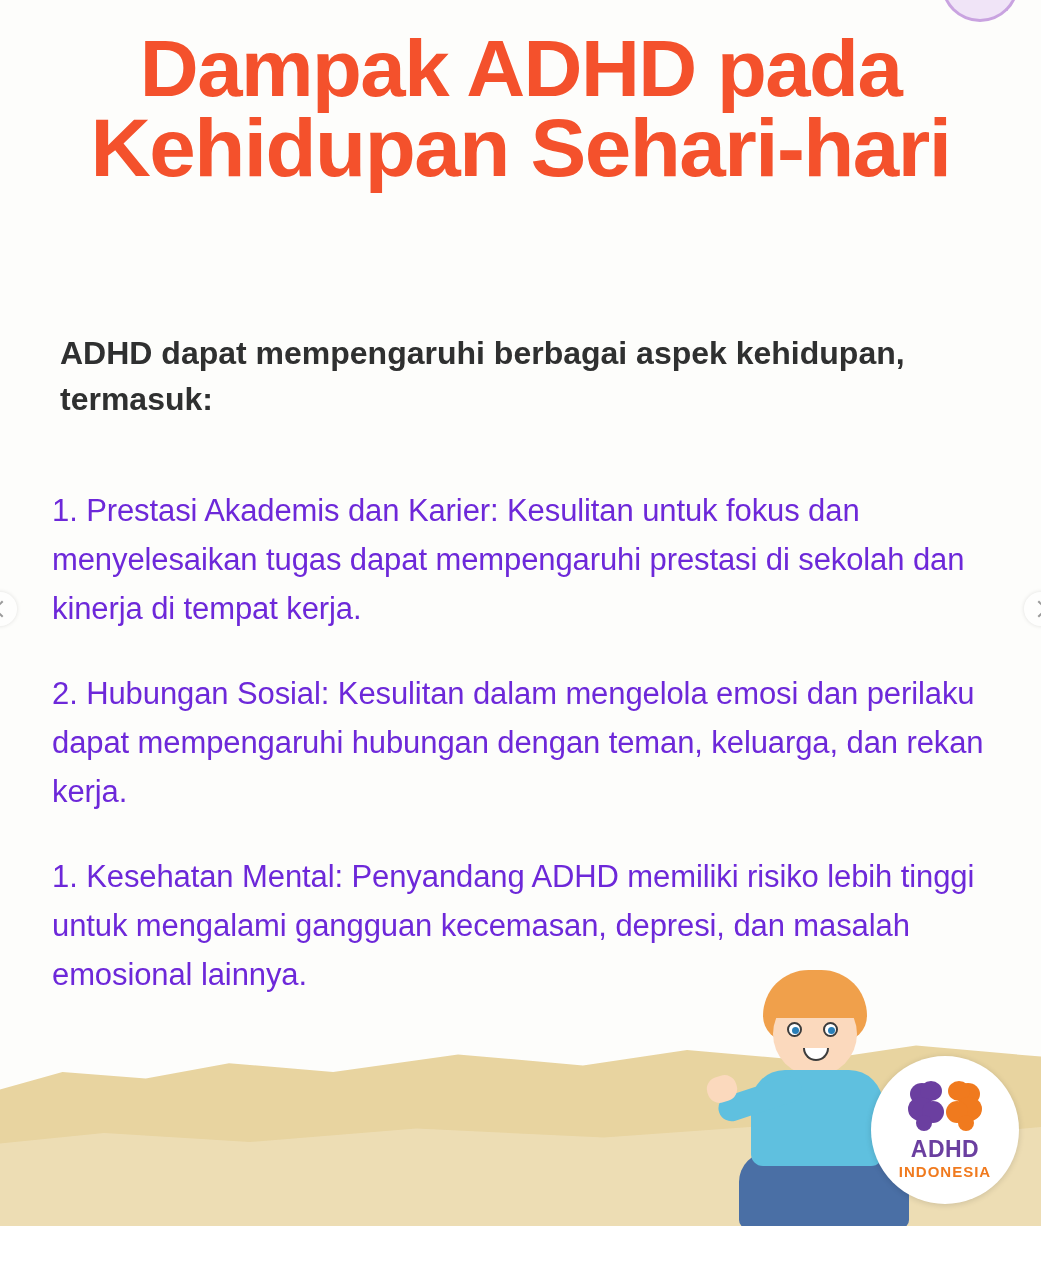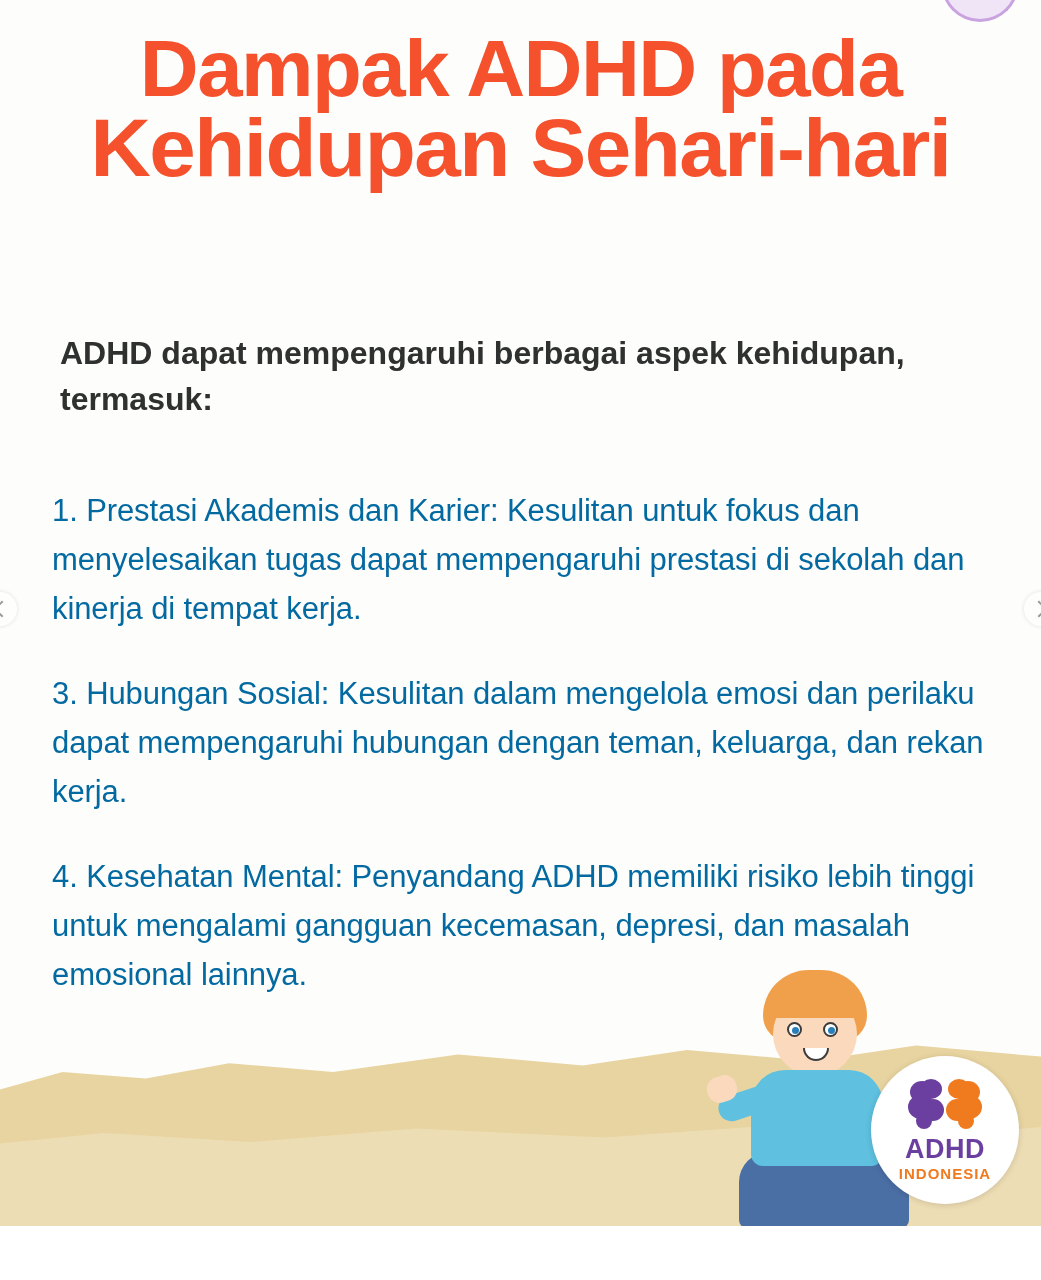--- a/index.html
+++ b/index.html
@@ -113,21 +113,21 @@
     line-height: 1.45;
   }
 
   .body-list {
     position: absolute;
     top: 487px;
     left: 52px;
     width: 945px;
   }
   .body-item {
-    color: #0369a1;
+    color: #6d28d9;
     font-size: 31px;
     line-height: 1.58;
     margin-bottom: 36px;
     letter-spacing: -0.1px;
   }
 
   
   .boy {
     position: absolute;
     right: 80px;
@@ -234,21 +234,21 @@
   .logo .lobe.d { width: 22px; height: 22px; left: 14px; top: 20px; }
   .logo .lobe.e { width: 16px; height: 16px; left: 8px;  top: 34px; }
   .logo .rt .lobe.a { left: auto; right: 2px; }
   .logo .rt .lobe.b { left: auto; right: 12px; }
   .logo .rt .lobe.c { left: auto; right: 0px; }
   .logo .rt .lobe.d { left: auto; right: 14px; }
   .logo .rt .lobe.e { left: auto; right: 8px; }
 
   .logo .logo-main {
     font-weight: bold;
-    font-size: 27px;
+    font-size: 23px;
     letter-spacing: 0.5px;
     color: #6b3fa0;
     line-height: 1;
   }
   .logo .logo-sub {
     font-weight: bold;
     font-size: 15px;
     letter-spacing: 1px;
     color: #f07a1e;
     margin-top: 2px;
@@ -269,22 +269,22 @@
 
   <h1 class="title">
     <span>Dampak ADHD pada</span>
     <span class="line2">Kehidupan Sehari-hari</span>
   </h1>
 
   <p class="subtitle">ADHD dapat mempengaruhi berbagai aspek kehidupan, termasuk:</p>
 
   <div class="body-list">
     <p class="body-item">1. Prestasi Akademis dan Karier: Kesulitan untuk fokus dan menyelesaikan tugas dapat mempengaruhi prestasi di sekolah dan kinerja di tempat kerja.</p>
-    <p class="body-item">3. Hubungan Sosial: Kesulitan dalam mengelola emosi dan perilaku dapat mempengaruhi hubungan dengan teman, keluarga, dan rekan kerja.</p>
-    <p class="body-item">4. Kesehatan Mental: Penyandang ADHD memiliki risiko lebih tinggi untuk mengalami gangguan kecemasan, depresi, dan masalah emosional lainnya.</p>
+    <p class="body-item">2. Hubungan Sosial: Kesulitan dalam mengelola emosi dan perilaku dapat mempengaruhi hubungan dengan teman, keluarga, dan rekan kerja.</p>
+    <p class="body-item">1. Kesehatan Mental: Penyandang ADHD memiliki risiko lebih tinggi untuk mengalami gangguan kecemasan, depresi, dan masalah emosional lainnya.</p>
   </div>
 
   <div class="boy">
     <div class="hair"></div>
     <div class="face"></div>
     <div class="hair-fringe"></div>
     <div class="eye l"></div>
     <div class="eye r"></div>
     <div class="smile"></div>
     <div class="legs"></div>

